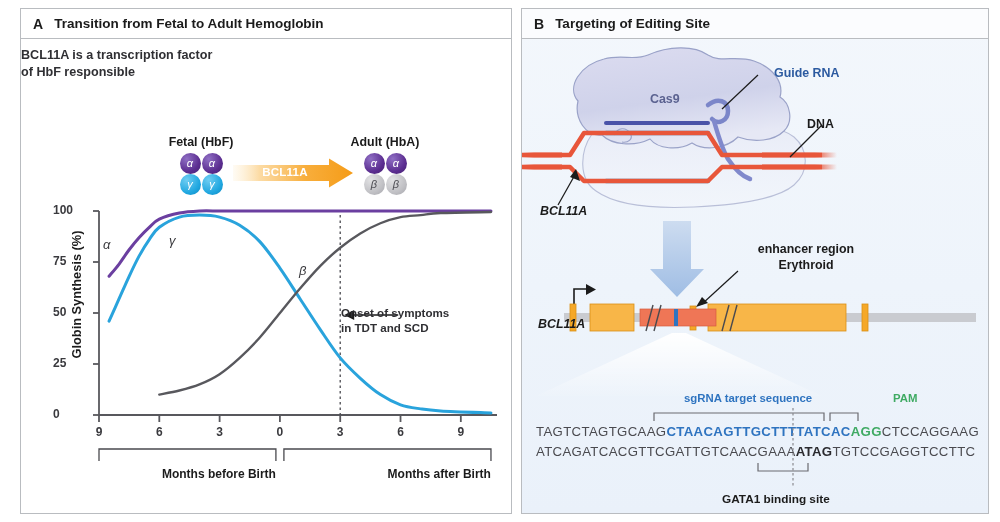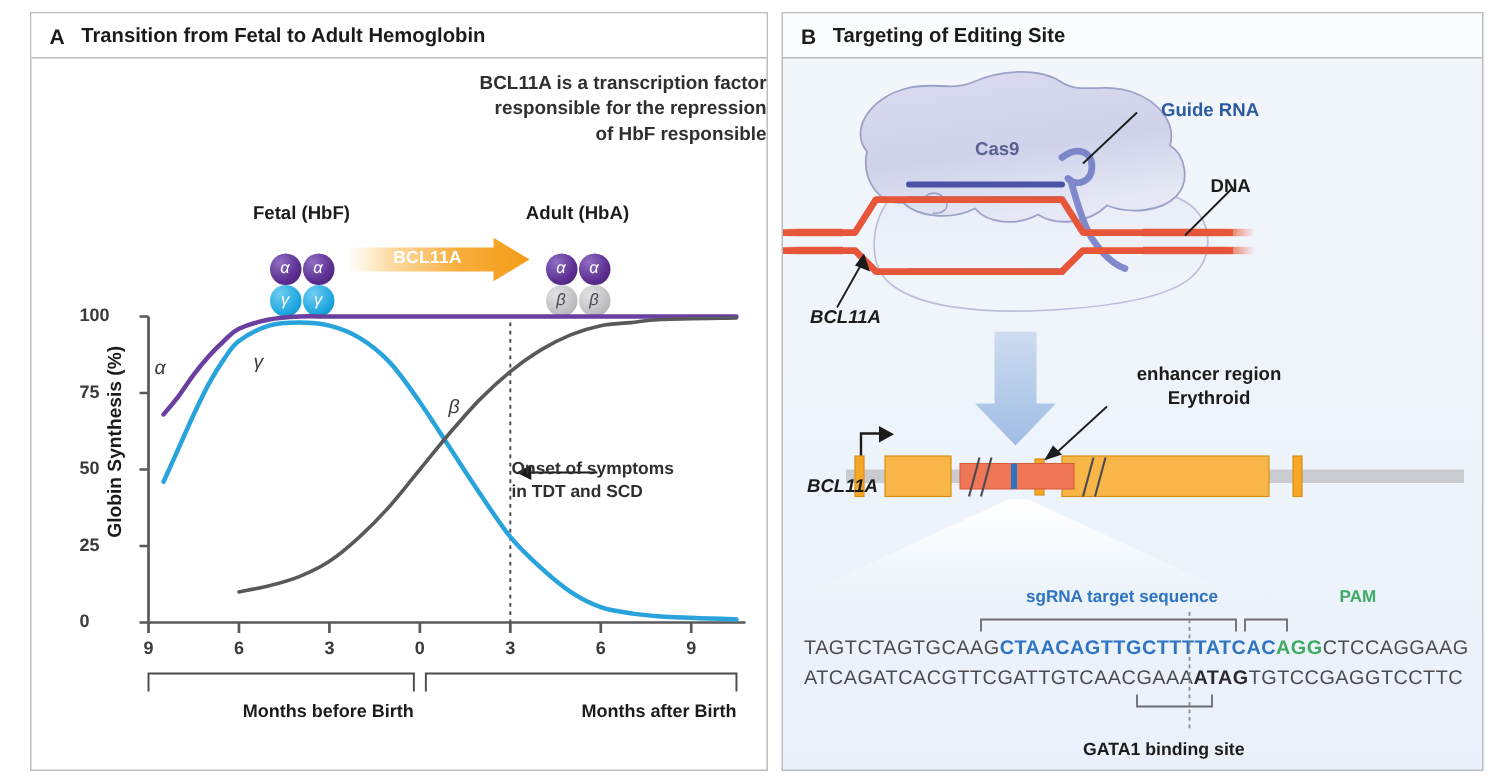--- a/index.html
+++ b/index.html
@@ -33,31 +33,31 @@
   #panel-b .panel-header { background: #fbfcfe; }
   .panel-letter {
     font-weight: bold; font-size: 14px; color: #1b1b1b;
     margin-left: 12px; margin-right: 11px;
   }
   .panel-title { font-weight: bold; font-size: 13.5px; color: #1b1b1b; }
 
   
   #a-caption {
     position: absolute; left: 0; right: 0; top: 38px;
-    text-align: right;
+    text-align: left;
     font-size: 12.6px; font-weight: bold; color: #2f2f33;
     line-height: 1.36;
   }
 
   
   #hb-row { position: absolute; left: 0; right: 0; top: 126px; height: 70px; }
   .hb-group { position: absolute; text-align: center; }
   #hb-fetal { left: 128px; top: 0; width: 104px; }
   #hb-adult { left: 312px; top: 0; width: 104px; }
-  .hb-label { font-size: 12.4px; font-weight: bold; color: #1b1b1b; margin-bottom: 20px; }
+  .hb-label { font-size: 12.4px; font-weight: bold; color: #1b1b1b; margin-bottom: 4px; }
   .chain-row { display: flex; justify-content: center; gap: 1px; }
   .chain {
     width: 21px; height: 21px; border-radius: 50%;
     font-style: italic; font-size: 11px;
     display: flex; align-items: center; justify-content: center;
     color: #ffffff; line-height: 1;
   }
   .chain.alpha { background: radial-gradient(circle at 32% 28%, #8f6fc4 0%, #5b2d90 62%, #44206e 100%); }
   .chain.gamma { background: radial-gradient(circle at 32% 28%, #6fcdf2 0%, #20a7e0 62%, #0d87bf 100%); }
   .chain.beta  { background: radial-gradient(circle at 32% 28%, #e2e2e4 0%, #c0c0c4 62%, #a5a5ab 100%); color:#4a4a50; }
@@ -137,21 +137,20 @@
 <div id="figure">
 
   <div class="panel" id="panel-a">
     <div class="panel-header">
       <span class="panel-letter">A</span>
       <span class="panel-title">Transition from Fetal to Adult Hemoglobin</span>
     </div>
 
     <div id="a-caption">
       <div>BCL11A is a transcription factor</div>
-      <div>responsible for the repression</div>
       <div>of HbF responsible</div>
     </div>
 
     <div id="hb-row">
 
       <div class="hb-group" id="hb-fetal">
         <div class="hb-label">Fetal (HbF)</div>
         <div class="chain-row">
           <span class="chain alpha">α</span>
           <span class="chain alpha">α</span>

